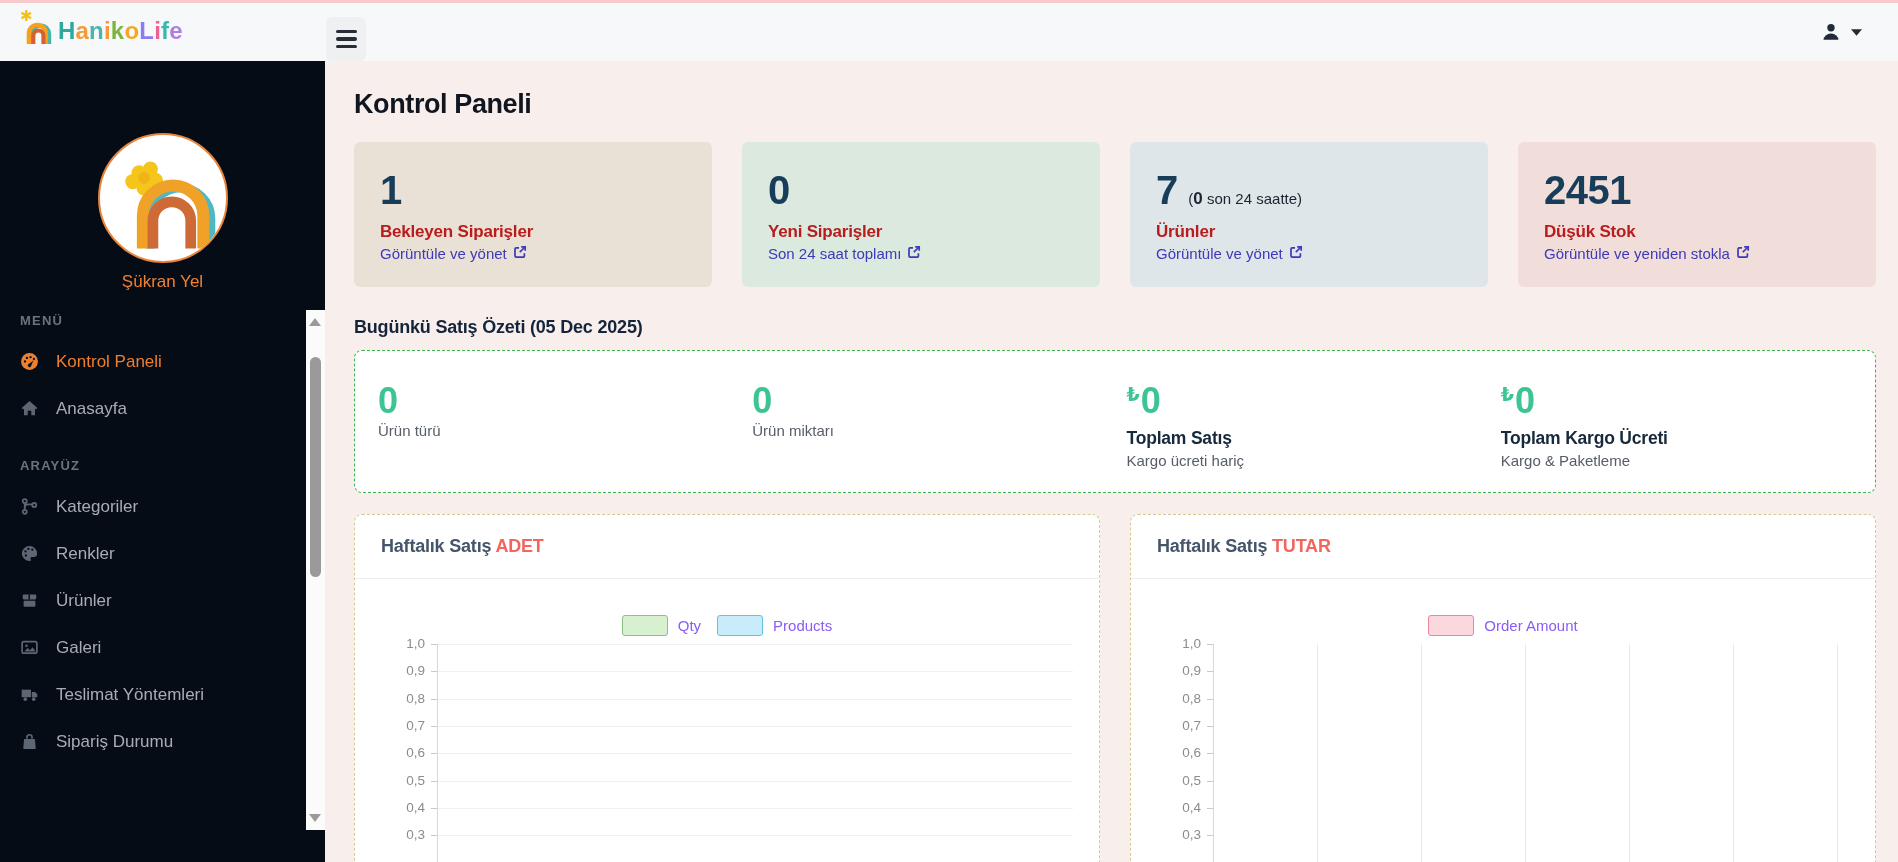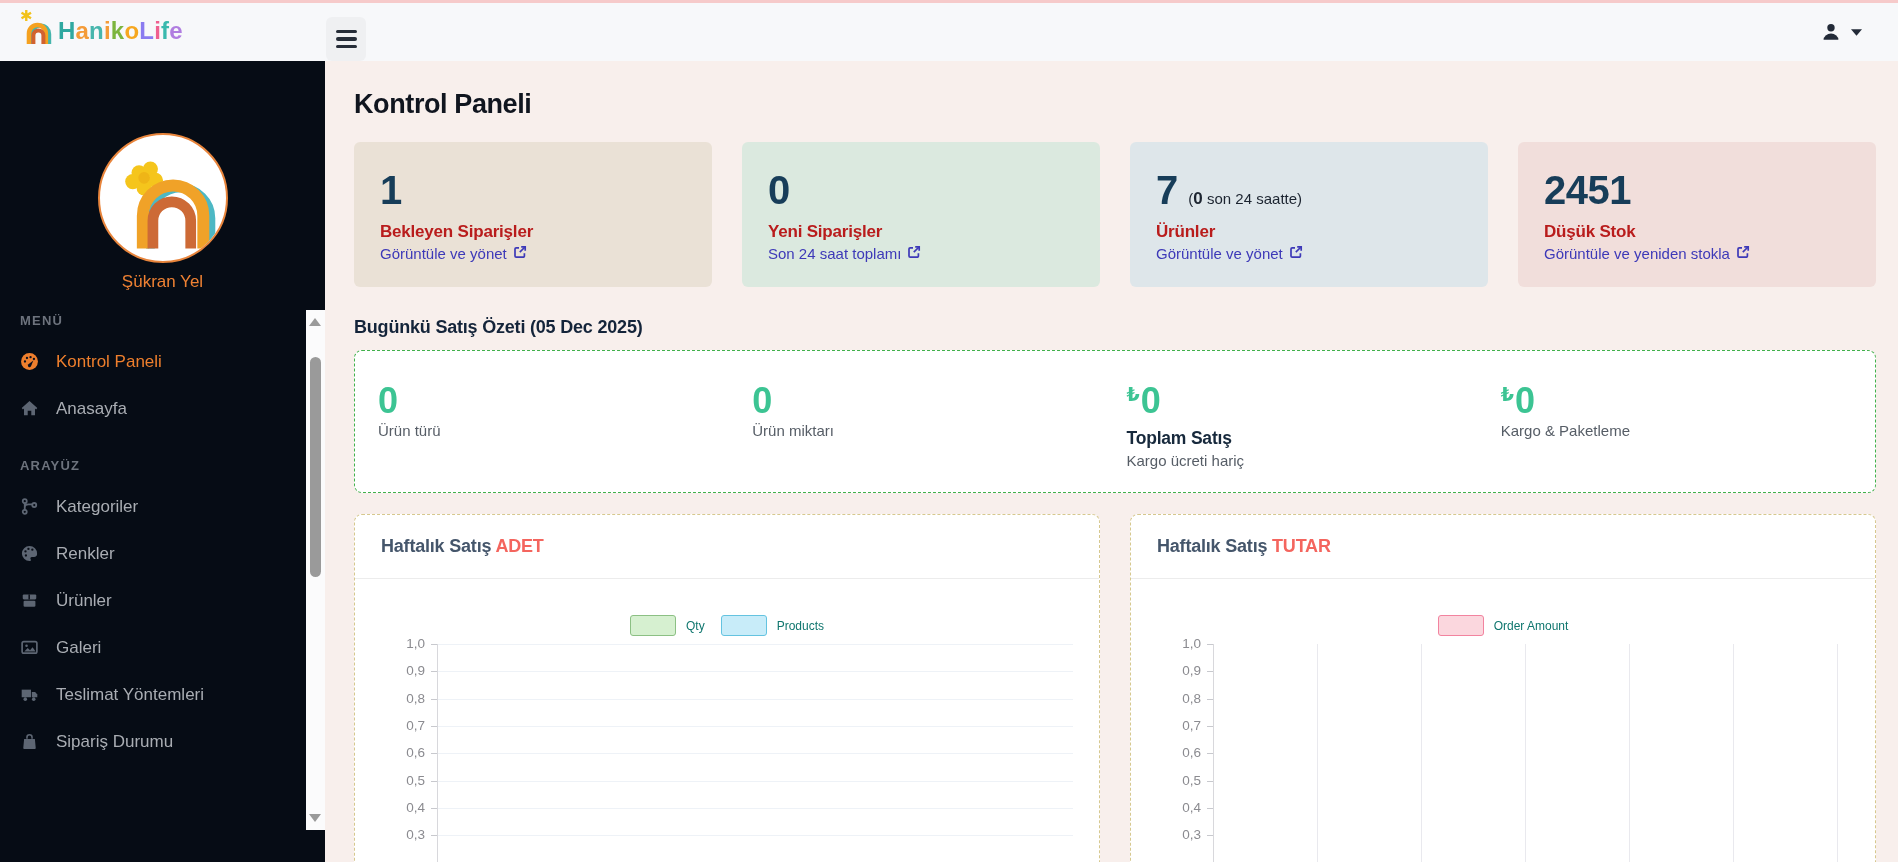--- a/index.html
+++ b/index.html
@@ -66,21 +66,21 @@
 
   .charts{display:grid;grid-template-columns:repeat(2,1fr);gap:30px}
   .chart-card{height:700px;background:#fff;border:1.5px dashed #d6c88e;border-radius:8px;overflow:hidden}
   .chart-head{height:64px;display:flex;align-items:center;padding:0 26px;border-bottom:1px solid #ececec}
   .chart-title{font-size:18px;font-weight:700;color:#45566b;letter-spacing:-.2px}
   .chart-title em{font-style:normal;color:#f4655e}
   .chart-body{padding:36px 26px 0}
   .legend{height:21px;display:flex;justify-content:center;align-items:center;gap:16px}
   .legend-item{display:flex;align-items:center;gap:10px}
   .swatch{width:46px;height:21px;border-radius:3px;border:1.5px solid}
-  .legend-label{font-size:12px;color:#0f766e}
+  .legend-label{font-size:15px;color:#8b5cf6}
   .plot{position:relative;margin-top:8px;height:560px}
   .ytick-label{position:absolute;left:0;width:44px;text-align:right;font-size:13.5px;color:#8b8b90}
   .ytick-mark{position:absolute;left:50px;width:6px;height:1px;background:#c8c9ce}
   .hgrid{position:absolute;left:56px;right:0;height:1px;background:#eef2f7}
   .vgrid{position:absolute;top:0;bottom:0;width:1px;background:#e9e9ee}
   .vgrid.axis{background:#d8d8dc}
 </style>
 </head>
 <body>
 
@@ -293,20 +293,21 @@
           <div class="sum-value" style="color:#3cc493">0</div>
           <div class="sum-sub">Ürün miktarı</div>
         </div>
         <div>
           <div class="sum-value" style="color:#3cc493"><span class="sum-currency">₺</span>0</div>
           <div class="sum-label">Toplam Satış</div>
           <div class="sum-sub">Kargo ücreti hariç</div>
         </div>
         <div>
           <div class="sum-value" style="color:#3cc493"><span class="sum-currency">₺</span>0</div>
+          <div class="sum-label">Toplam Kargo Ücreti</div>
           <div class="sum-sub">Kargo &amp; Paketleme</div>
         </div>
       </div>
     <div class="charts" id="charts">
         <section class="chart-card">
           <div class="chart-head">
             <span class="chart-title">Haftalık Satış <em style="color:#f4655e">ADET</em></span>
           </div>
           <div class="chart-body">
             <div class="legend">

